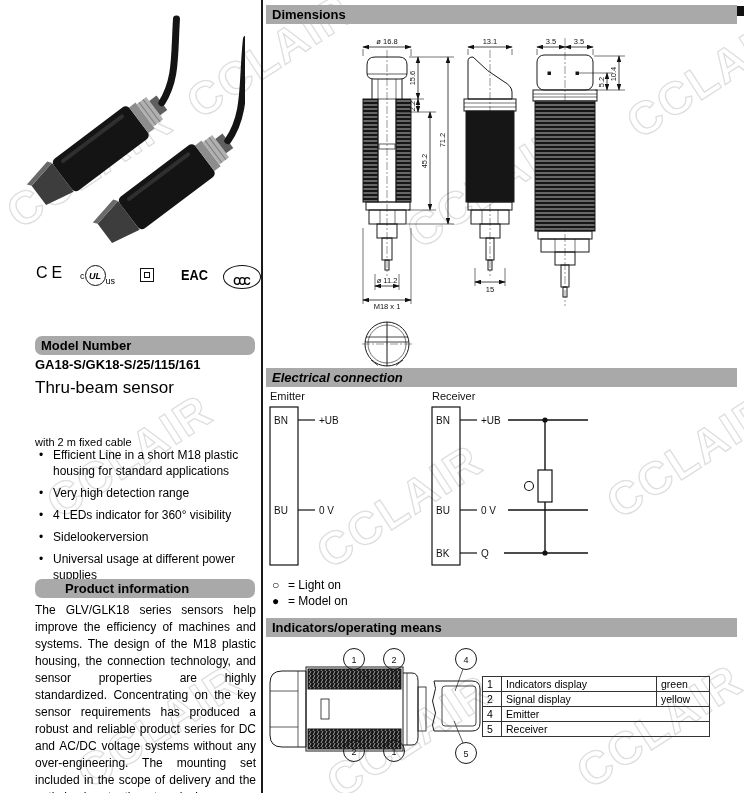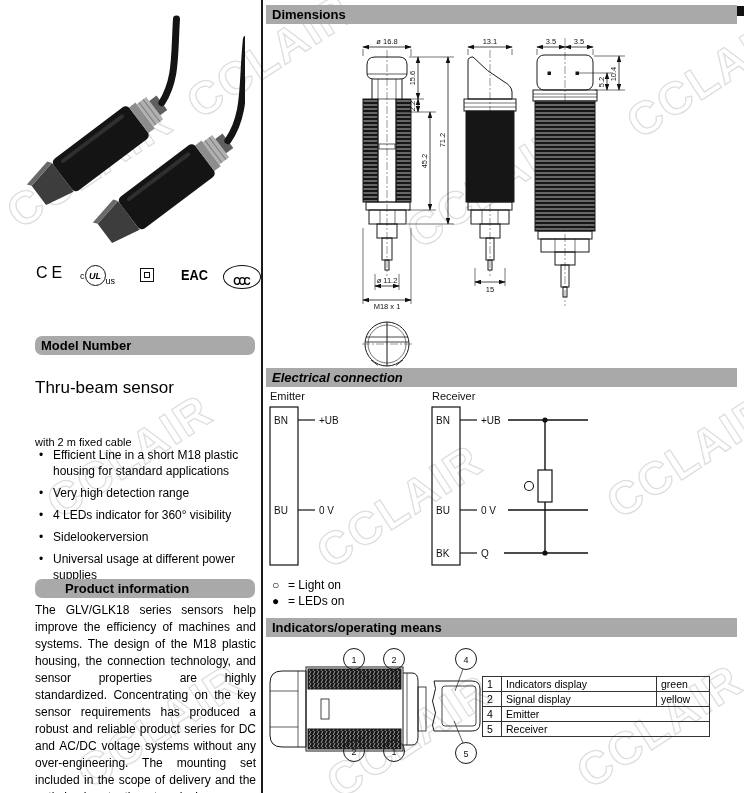--- a/index.html
+++ b/index.html
@@ -105,20 +105,21 @@
     <span class="cert sq-out">
         <span class="sq-in"></span>
       </span>
     <span class="cert cert-eac">EAC</span>
     <span class="cert ccc-wrap">
       <span class="ccc-txt">CCC</span>
     </span>
   </div>
 
   <div class="bar bar-left" style="top:336px;">Model Number</div>
+  <div class="abs model-number">GA18-S/GK18-S/25/115/161</div>
   <div class="abs model-type">Thru-beam sensor</div>
   <div class="abs model-cable">with 2 m fixed cable</div>
 
   <div class="abs features-list">
     <div class="feature-item">
         <span class="dot">•</span>
         <span>Efficient Line in a short M18 plastic housing for standard applications</span>
       </div>
     <div class="feature-item">
         <span class="dot">•</span>
@@ -332,21 +333,21 @@
       </g>
     </g>
   </svg>
 
   <div class="legend-row" style="top:578px;">
     <span class="legend-sym">○</span>
     <span>= Light on</span>
   </div>
   <div class="legend-row" style="top:594px;">
     <span class="legend-sym">●</span>
-    <span>= LEDs on</span>
+    <span>= Model on</span>
   </div>
 
   <div class="bar bar-right" style="top:618px;">Indicators/operating means</div>
 
   <svg class="abs" style="left:268px;top:643px;" width="470" height="150" viewBox="0 0 470 150">
     <g stroke="#1a1a1a" fill="none" stroke-width="1">
 
       <g>
         <path d="M38,28 L14,28 Q2,28 2,40 L2,92 Q2,104 14,104 L38,104 Z"></path>
         <line x1="30" y1="28" x2="30" y2="104" stroke-width="0.7"></line>

